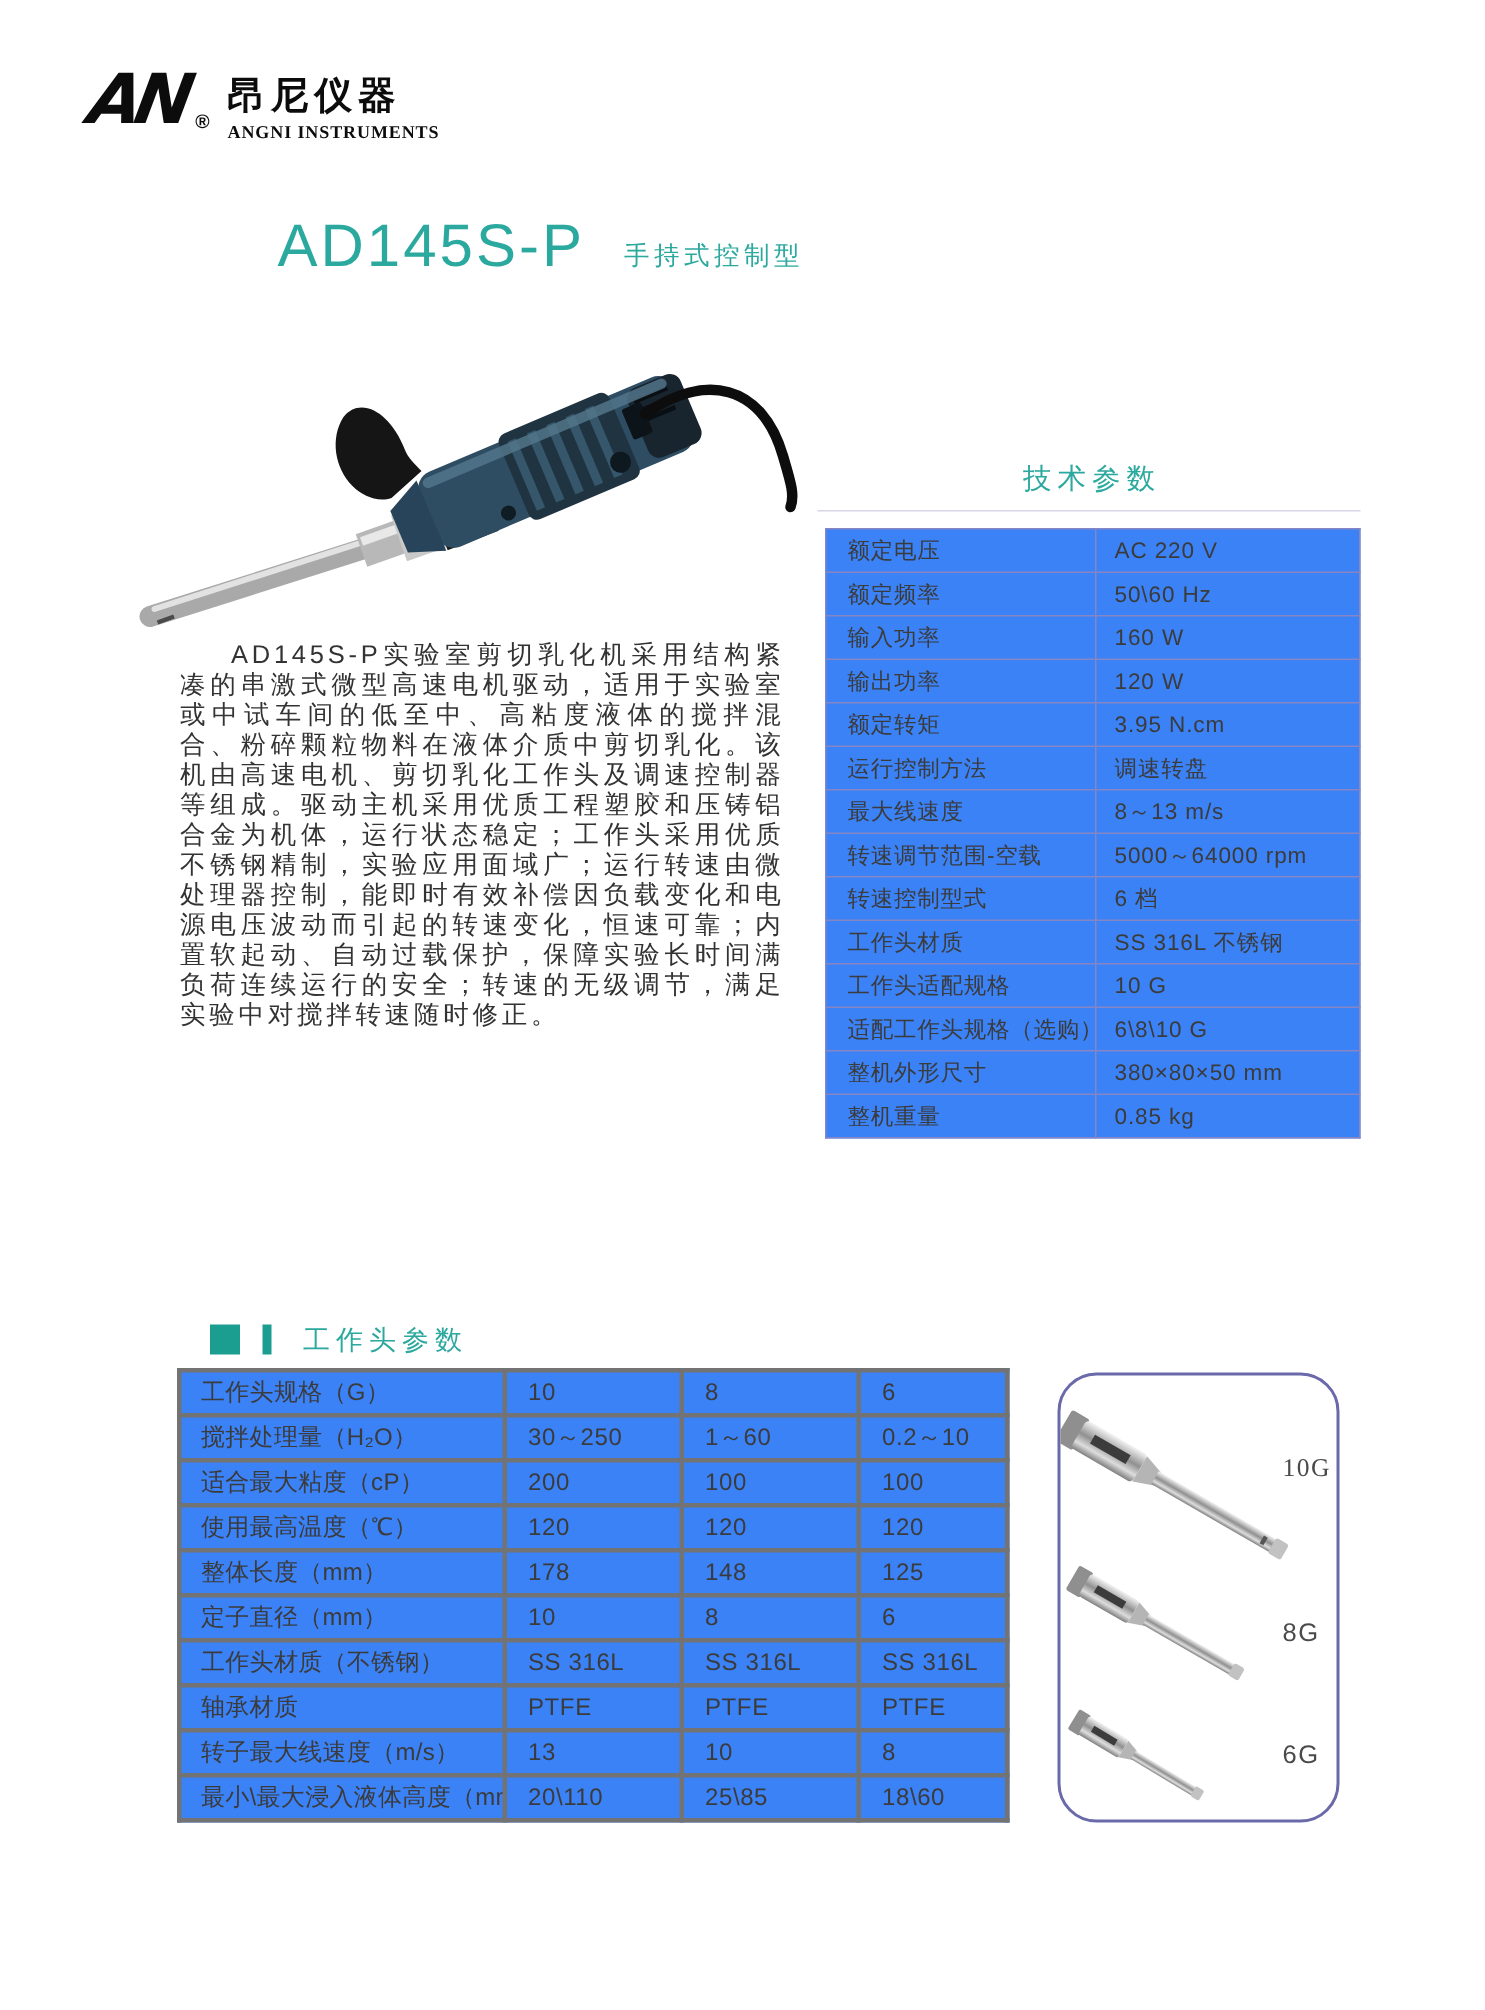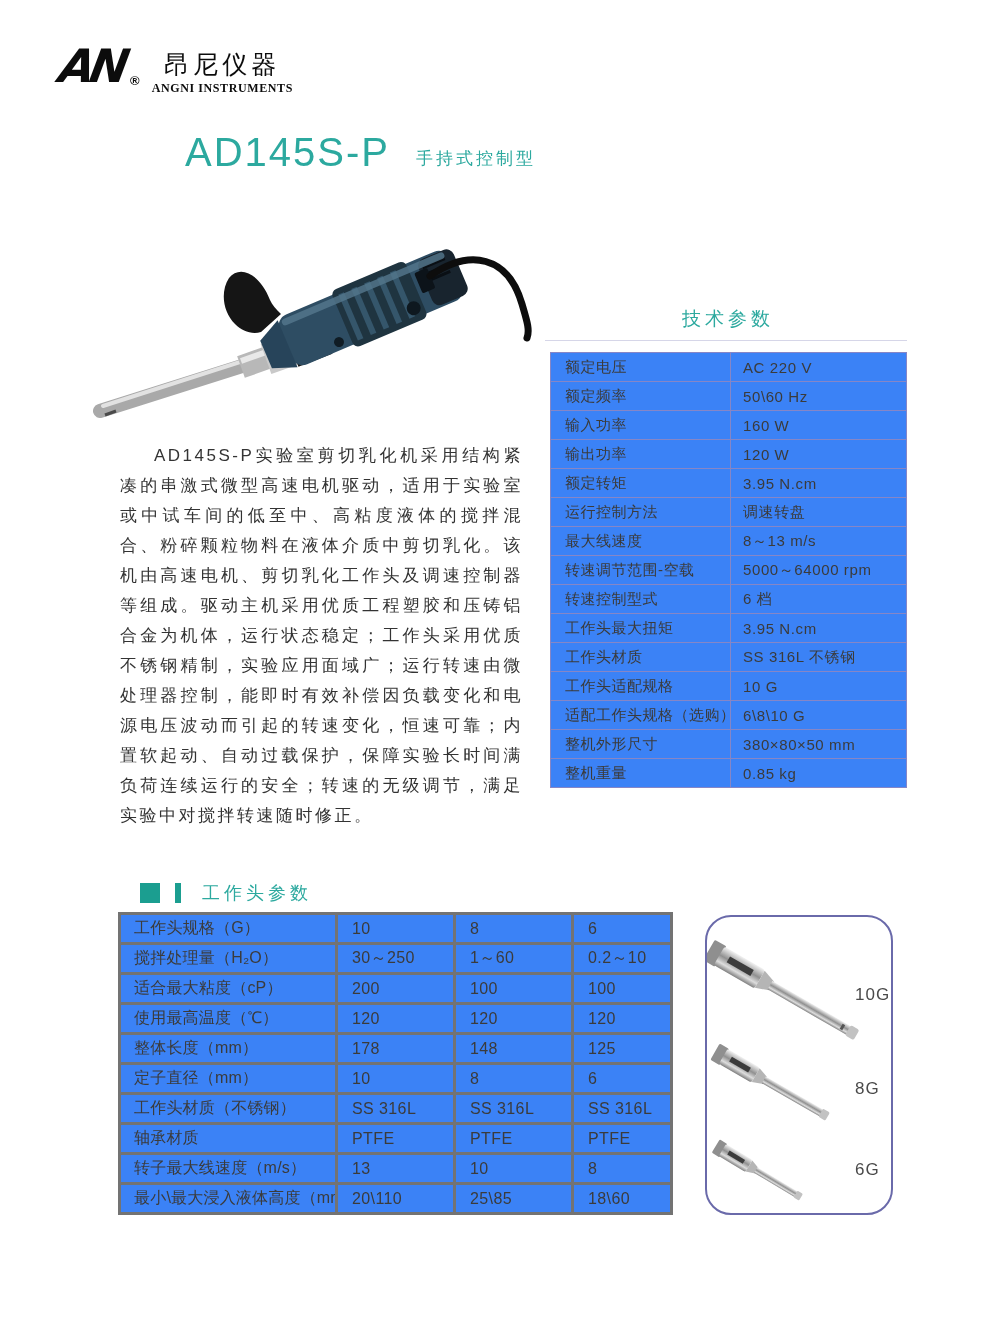--- a/index.html
+++ b/index.html
@@ -13,35 +13,35 @@
   
   .brand { position:absolute; left:60px; top:42px; display:flex; align-items:flex-start; }
   .brand-mono { position:relative; display:flex; align-items:flex-end; }
   .brand-an {
     display:inline-block; font-family:"DejaVu Sans", sans-serif; font-style:italic;
     font-weight:900; font-size:46px; line-height:1.05; letter-spacing:-5px;
     transform:skewX(-10deg); color:#0c0c0c;
   }
   .brand-reg { font-size:13px; font-weight:bold; color:#0c0c0c; margin-left:6px; margin-bottom:2px; }
   .brand-names { margin-left:12px; padding-top:9px; }
-  .brand-cn { font-size:25px; font-weight:normal; letter-spacing:4px; color:#0c0c0c; line-height:1.1;text-align:center; }
+  .brand-cn { font-size:25px; font-weight:bold; letter-spacing:4px; color:#0c0c0c; line-height:1.1; }
   .brand-en { font-family:"Liberation Serif", serif; font-size:12px; font-weight:bold; letter-spacing:0.6px; color:#0c0c0c; margin-top:2px; }
 
   
-  .title-row { position:absolute; left:185px; top:130px; display:flex; align-items:flex-start; }
+  .title-row { position:absolute; left:185px; top:142px; display:flex; align-items:flex-start; }
   .model { margin:0; font-size:40px; font-weight:400; color:#2ca99f; letter-spacing:2px; line-height:1.1; }
   .model-sub { font-size:17px; color:#2ca99f; letter-spacing:3px; margin-left:26px; margin-top:17px; }
 
   
   .product-img { position:absolute; left:78px; top:238px; width:462px; height:196px; }
 
   
   .desc {
-    position:absolute; left:120px; top:441px; width:403px; margin:0;
-    font-size:17px; line-height:30px; letter-spacing:2.5px;
+    position:absolute; left:120px; top:427px; width:403px; margin:0;
+    font-size:17px; line-height:20px; letter-spacing:2.5px;
     text-align:justify; text-indent:2em; color:#333333;
   }
 
   
   .tech-title { position:absolute; left:550px; top:306px; width:356px; margin:0; text-align:center;
     font-size:19px; font-weight:400; color:#2ca99f; letter-spacing:4px; }
   .tech-underline { position:absolute; left:545px; top:340px; width:362px; height:1px; background:#d6d6e8; }
   table { border-collapse:collapse; table-layout:fixed; background:#3b82f6; }
   .tech-table { position:absolute; left:550px; top:352px; width:356px; }
   .tech-table td { border:1px solid #8686c6; height:29px; font-size:15px; color:#3b3b3b; overflow:hidden; white-space:nowrap; }
@@ -59,21 +59,21 @@
   .head-table .h-label { padding-left:13px; letter-spacing:0.2px; }
   .head-table .h-val   { padding-left:14px; letter-spacing:0.4px; }
 
   
   .heads-box {
     position:absolute; left:705px; top:915px; width:188px; height:300px;
     border:2px solid #6a6aaa; border-radius:26px; background:#ffffff;
   }
   .heads-box svg { position:absolute; left:0; top:0; width:100%; height:100%; }
   .hlabel { position:absolute; font-size:17px; color:#4a4a4a; letter-spacing:1px; }
-  .hlabel-10g { left:148px; top:68px; }
+  .hlabel-10g { left:148px; top:52px;font-family:Liberation Serif, serif; }
   .hlabel-8g  { left:148px; top:162px; }
   .hlabel-6g  { left:148px; top:243px; }
 </style>
 </head>
 <body>
 
 <div class="page">
 
   <header class="brand">
     <div class="brand-mono">
@@ -176,24 +176,20 @@
         </tr>
       <tr>
           <td class="t-label">转速调节范围-空载</td>
           <td class="t-value">5000～64000 rpm</td>
         </tr>
       <tr>
           <td class="t-label">转速控制型式</td>
           <td class="t-value">6 档</td>
         </tr>
       <tr>
-          <td class="t-label">工作头最大扭矩</td>
-          <td class="t-value">3.95 N.cm</td>
-        </tr>
-      <tr>
           <td class="t-label">工作头材质</td>
           <td class="t-value">SS 316L 不锈钢</td>
         </tr>
       <tr>
           <td class="t-label">工作头适配规格</td>
           <td class="t-value">10 G</td>
         </tr>
       <tr>
           <td class="t-label">适配工作头规格（选购）</td>
           <td class="t-value">6\8\10 G</td>

